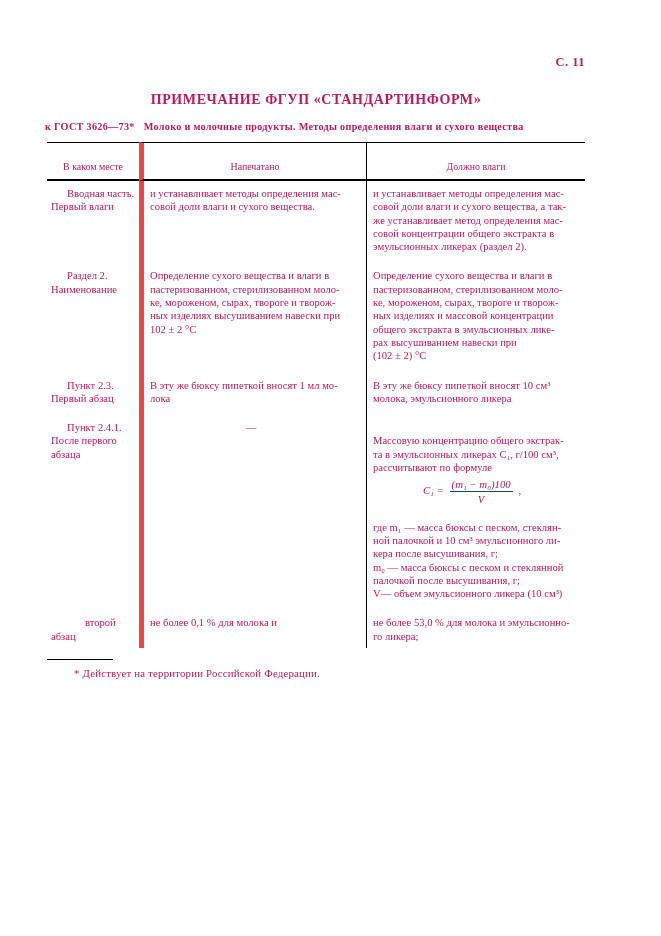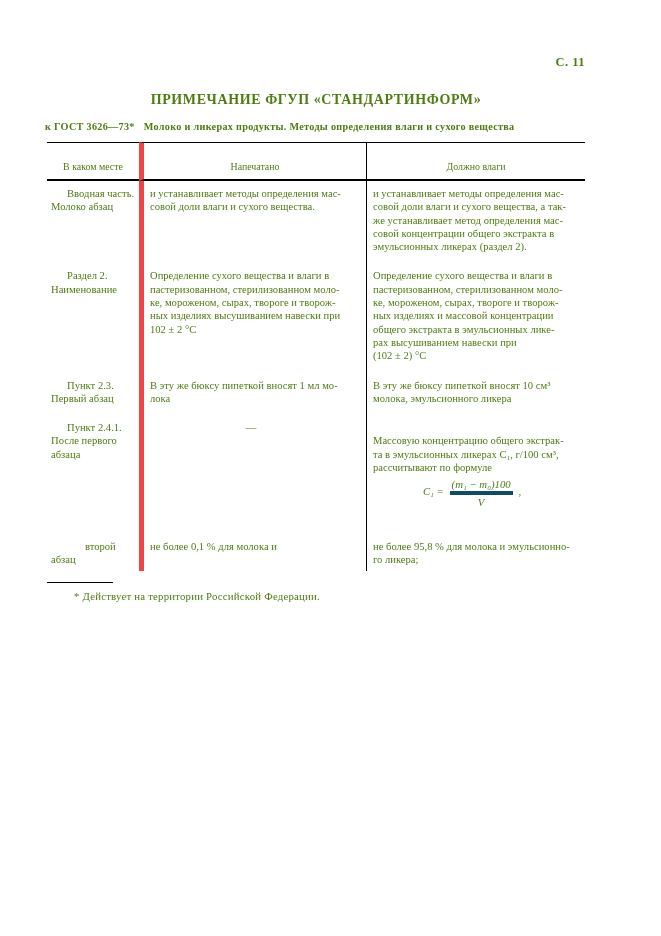--- a/index.html
+++ b/index.html
@@ -1,18 +1,18 @@
 <!DOCTYPE html>
 <html><head>
 <meta charset="utf-8">
 <style>
   html,body { margin:0; padding:0; background:#e8e8e8; }
   .sheet {
     position:relative; width:661px; height:936px; margin:0 auto;
-    background:#ffffff; color:#4d7c0f;
+    background:#ffffff; color:#be185d;
     font-family:"Liberation Serif","DejaVu Serif",serif;
     overflow:hidden;
   }
   .page-num {
     position:absolute; top:55px; right:76px;
     font-weight:bold; font-size:12.5px; letter-spacing:.5px;
   }
   .content { position:absolute; left:47px; top:0; width:538px; }
   .doc-title {
     margin-top:92px; text-align:center;
@@ -44,54 +44,54 @@
   .td.loc { padding:6px 2px 10px 4px; text-indent:16px; }
   .td.loc.deep { text-indent:34px; }
   .td.dash { text-align:center; white-space:normal; }
   .trow.last .td { padding-bottom:5px; }
 
   .formula {
     text-align:center; font-style:italic; margin:4px 0 2px;
     font-size:10.8px; white-space:normal;
   }
   .frac { display:inline-block; vertical-align:middle; text-align:center; margin:0 3px; line-height:12px; }
-  .frac .num { display:block; border-bottom:4px solid #0c4a6e; padding:0 2px 1px; }
+  .frac .num { display:block; border-bottom:1px solid #0c4a6e; padding:0 2px 1px; }
   .frac .den { display:block; padding-top:1px; }
   .formula .comma { font-style:normal; }
 
   .fnote-rule { width:66px; border-top:1.2px solid #000; margin-top:11px; }
   .fnote { margin-top:7px; font-size:10.8px; text-indent:27px; letter-spacing:.2px; }
 </style>
 </head>
 <body>
 
 <div class="sheet">
 
   <div class="page-num">С. 11</div>
 
   <div class="content">
 
     <div class="doc-title">ПРИМЕЧАНИЕ ФГУП «СТАНДАРТИНФОРМ»</div>
 
 
     <div class="gost-line">
-      <span class="ref">к ГОСТ 3626—73*</span><span>Молоко и ликерах продукты. Методы определения влаги и сухого вещества</span>
+      <span class="ref">к ГОСТ 3626—73*</span><span>Молоко и молочные продукты. Методы определения влаги и сухого вещества</span>
     </div>
 
     <div class="gost-table">
 
       <div class="trow">
         <div class="th">В каком месте</div>
         <div class="th mid">Напечатано</div>
         <div class="th">Должно влаги</div>
       </div>
 
       <div class="trow">
         <div class="td loc">Вводная часть.
-Молоко абзац</div>
+Первый влаги</div>
         <div class="td mid">и устанавливает методы определения мас-
 совой доли влаги и сухого вещества.</div>
         <div class="td">и устанавливает методы определения мас-
 совой доли влаги и сухого вещества, а так-
 же устанавливает метод определения мас-
 совой концентрации общего экстракта в
 эмульсионных ликерах (раздел 2).</div>
       </div>
 
       <div class="trow">
@@ -130,27 +130,33 @@
 та в эмульсионных ликерах С₁, г/100 см³,
 рассчитывают по формуле</span>
           <div class="formula">
             <span>С₁ =</span>
             <span class="frac">
               <span class="num">(m₁ − m₀)100</span>
               <span class="den">V</span>
             </span>
             <span class="comma">,</span>
           </div>
+          <span>где m₁ — масса бюксы с песком, стеклян-
+ной палочкой и 10 см³ эмульсионного ли-
+кера после высушивания, г;
+m₀ — масса бюксы с песком и стеклянной
+палочкой после высушивания, г;
+V— объем эмульсионного ликера (10 см³)</span>
         </div>
       </div>
 
       <div class="trow last">
         <div class="td loc deep">второй абзац</div>
         <div class="td mid">не более 0,1 % для молока и</div>
-        <div class="td">не более 95,8 % для молока и эмульсионно-
+        <div class="td">не более 53,0 % для молока и эмульсионно-
 го ликера;</div>
       </div>
 
     </div>
 
     <div class="fnote-rule"></div>
     <div class="fnote">* Действует на территории Российской Федерации.</div>
 
   </div>
 </div>

